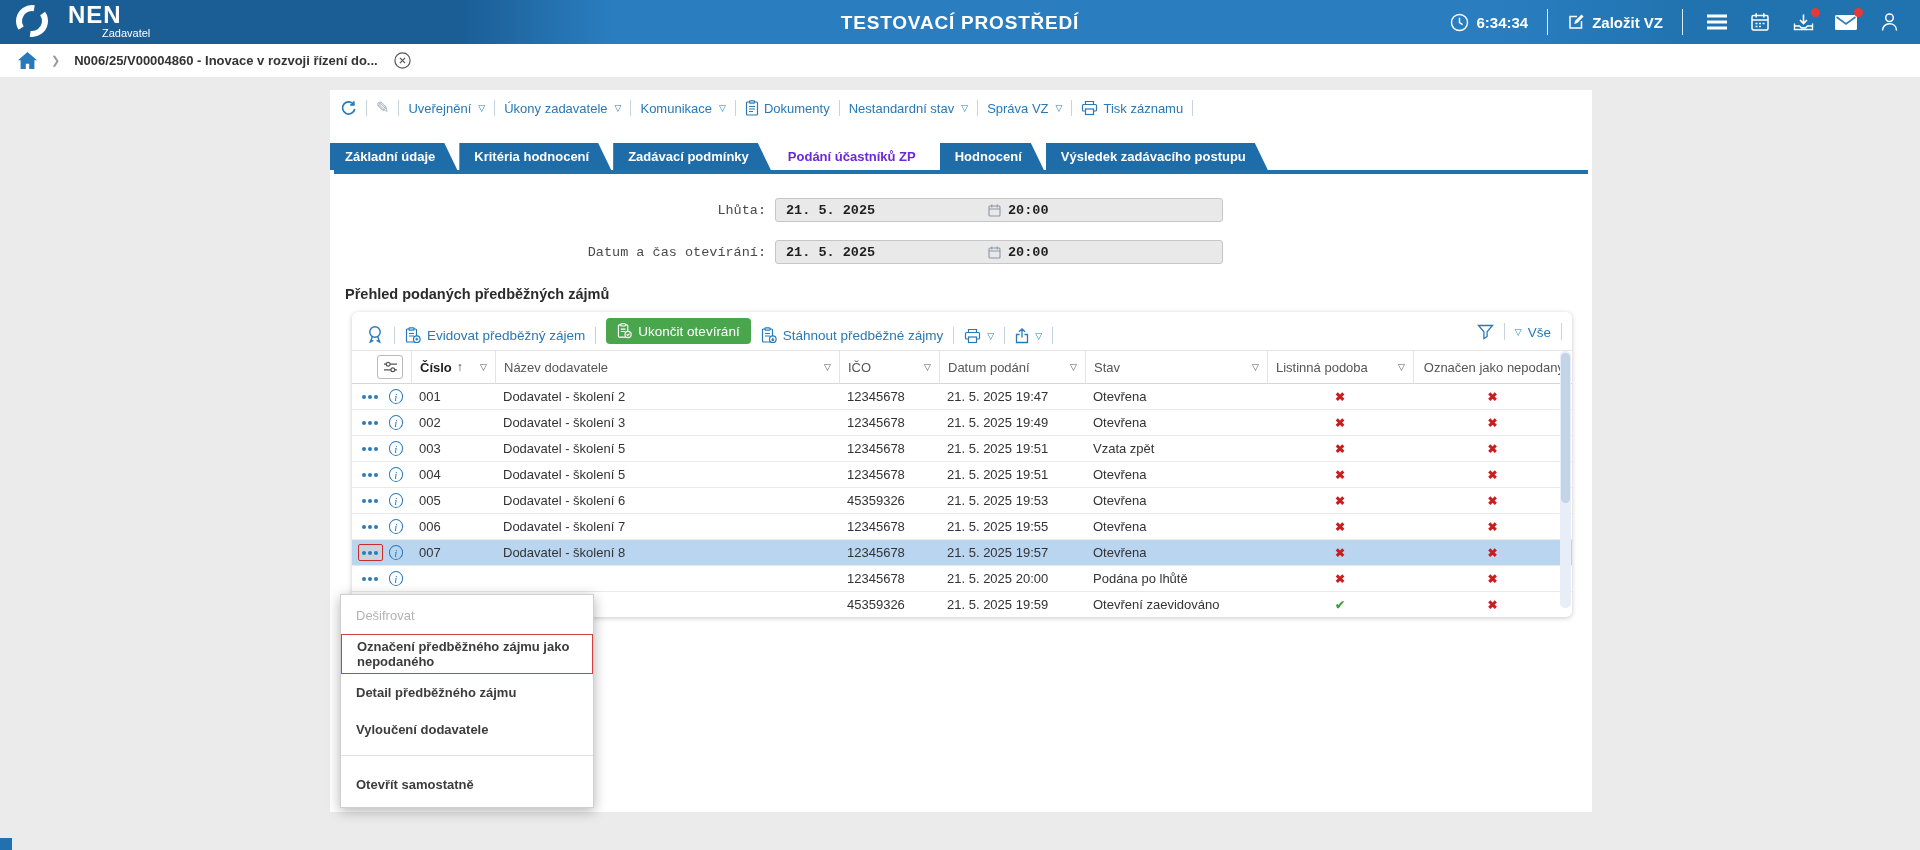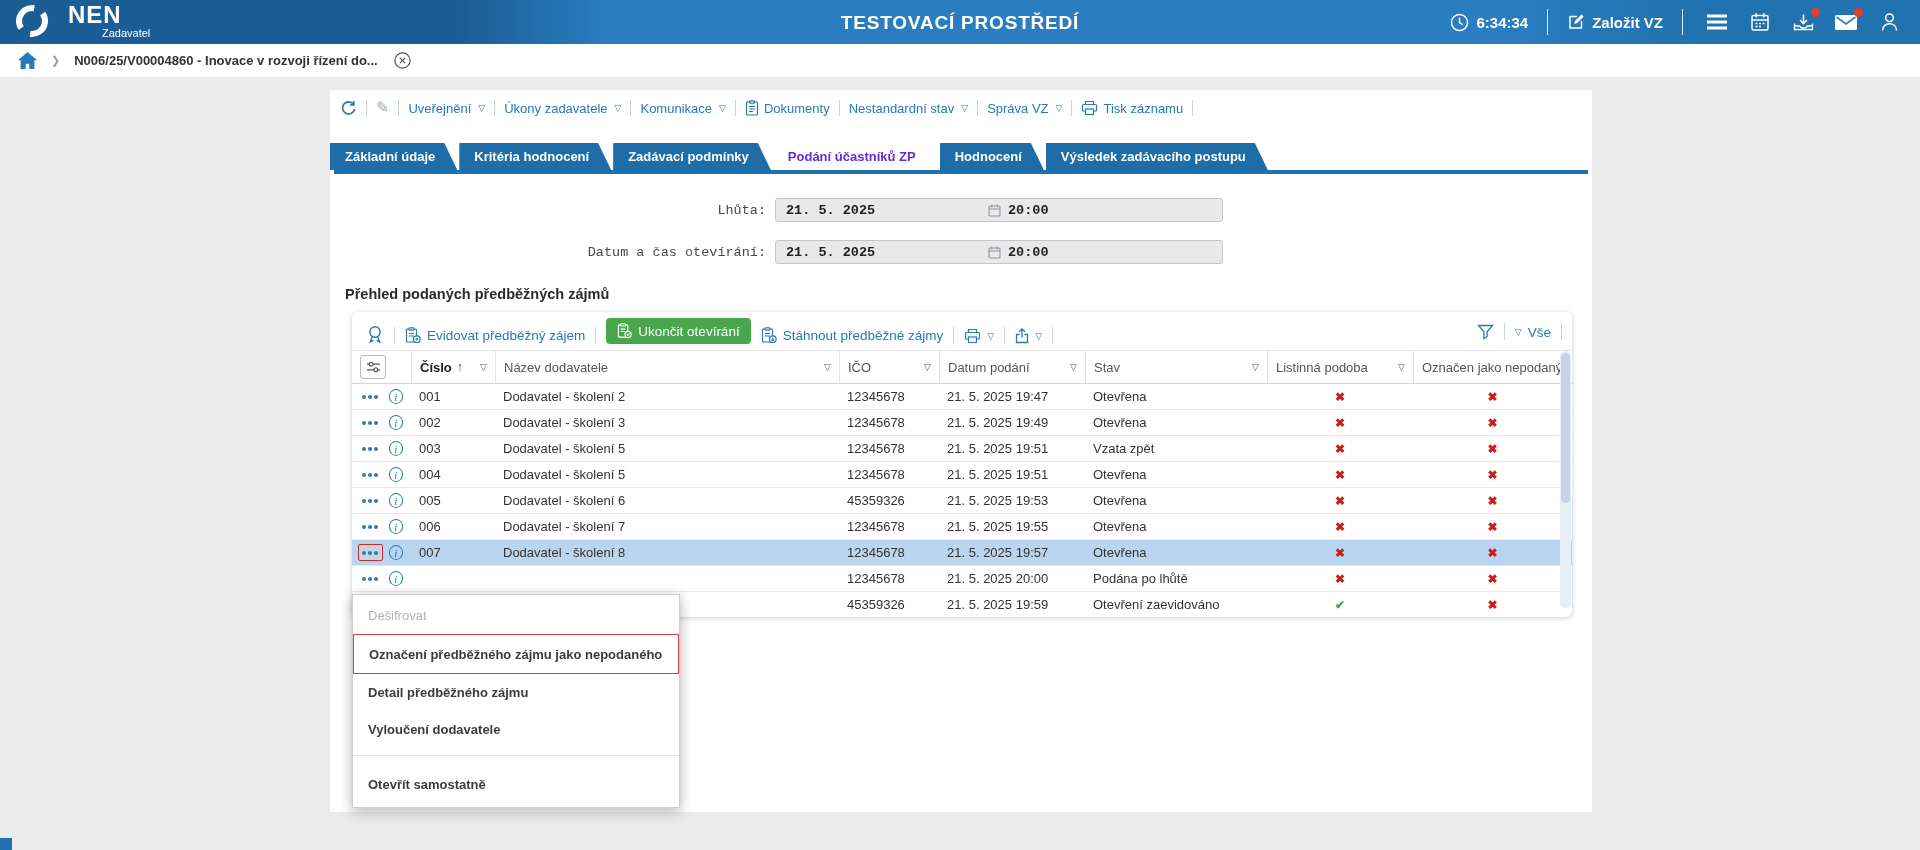--- a/index.html
+++ b/index.html
@@ -60,21 +60,21 @@
   .table-card{position:relative;margin:10px 20px 0 22px;width:1220px;background:#fff;border-radius:6px;box-shadow:0 1px 5px rgba(0,0,0,.22);box-sizing:border-box;}
   .tc-toolbar{display:flex;align-items:center;height:38px;padding:0 10px 0 14px;justify-content:space-between;}
   .tc-left,.tc-right{display:flex;align-items:flex-end;gap:10px;color:#2779b7;font-size:13.5px;}
   .tc-btn{display:flex;align-items:center;gap:6px;cursor:pointer;white-space:nowrap;}
   .tc-btn-green{display:flex;align-items:center;gap:6px;background:#4aa64d;color:#fff;border-radius:4px;height:26px;padding:0 11px;cursor:pointer;white-space:nowrap;}
   .tc-sep{width:1px;height:17px;background:#c7d3de;}
   .dd{font-size:9px;}
 
   
   .thead{display:flex;height:32px;border-top:1px solid #e4e4e4;border-bottom:1px solid #d6d6d6;align-items:stretch;font-size:13px;color:#555;}
-  .th{display:flex;align-items:center;padding:0 8px;border-left:1px solid #e4e4e4;box-sizing:border-box;}
+  .th{display:flex;align-items:center;padding:0 8px;border-left:1px solid #e4e4e4;box-sizing:border-box;justify-content:flex-end;}
   .th:first-child{border-left:none;}
   .th .lbl{white-space:nowrap;overflow:hidden;}
   .th .flt{margin-left:auto;font-size:9px;color:#555;padding-left:6px;cursor:pointer;}
   .th-cislo .lbl{font-weight:bold;color:#1d1d1d;}
   .sort-arrow{margin-left:5px;font-size:12px;color:#333;}
   .settings-btn{width:24px;height:22px;border:1px solid #b9b9b9;border-radius:3px;display:flex;align-items:center;justify-content:center;cursor:pointer;background:#fff;}
 
   .col-actions{width:59px;}
   .col-cislo{width:84px;}
   .col-nazev{width:344px;}
@@ -94,21 +94,21 @@
   .ooo i{width:4px;height:4px;border-radius:50%;background:#2b7ab9;display:block;}
   .ooo.ooo-active{background:#c9d4df;border:1px solid #cc2b2b;}
   .info-ic{width:15px;height:15px;border:1.4px solid #2779b7;border-radius:50%;color:#2779b7;font-family:"Liberation Serif",serif;font-style:italic;font-size:11px;display:flex;align-items:center;justify-content:center;cursor:pointer;box-sizing:border-box;}
   .cross{color:#c5201d;font-size:12px;font-weight:bold;}
   .check{color:#3fa33c;font-size:12px;font-weight:bold;}
 
   .scrollbar-track{position:absolute;right:1px;top:39px;width:11px;height:257px;background:#e7eef7;border-radius:5px;}
   .scrollbar-thumb{position:absolute;left:1px;top:2px;width:9px;height:150px;background:#c3d4e8;border-radius:5px;}
 
   
-  .context-menu{position:absolute;left:352px;top:594px;width:328px;background:#fff;border:1px solid #cfcfcf;box-shadow:0 3px 12px rgba(0,0,0,.3);z-index:60;box-sizing:border-box;padding:2px 0;}
+  .context-menu{position:absolute;left:340px;top:594px;width:254px;background:#fff;border:1px solid #cfcfcf;box-shadow:0 3px 12px rgba(0,0,0,.3);z-index:60;box-sizing:border-box;padding:2px 0;}
   .menu-item{display:flex;align-items:center;min-height:37px;padding:0 15px;font-size:13px;font-weight:bold;color:#3c3c3c;cursor:pointer;box-sizing:border-box;}
   .menu-item.disabled{color:#b3b3b3;font-weight:normal;cursor:default;}
   .menu-item.highlighted{border:1px solid #d04040;min-height:40px;}
   .menu-sep{height:1px;background:#e2e2e2;margin:7px 0;}
   .menu-item.last{min-height:42px;}
 
   .footer-edge{position:absolute;left:0;top:838px;width:12px;height:12px;background:#2270ae;}
 
   svg{display:block;}
 </style>

